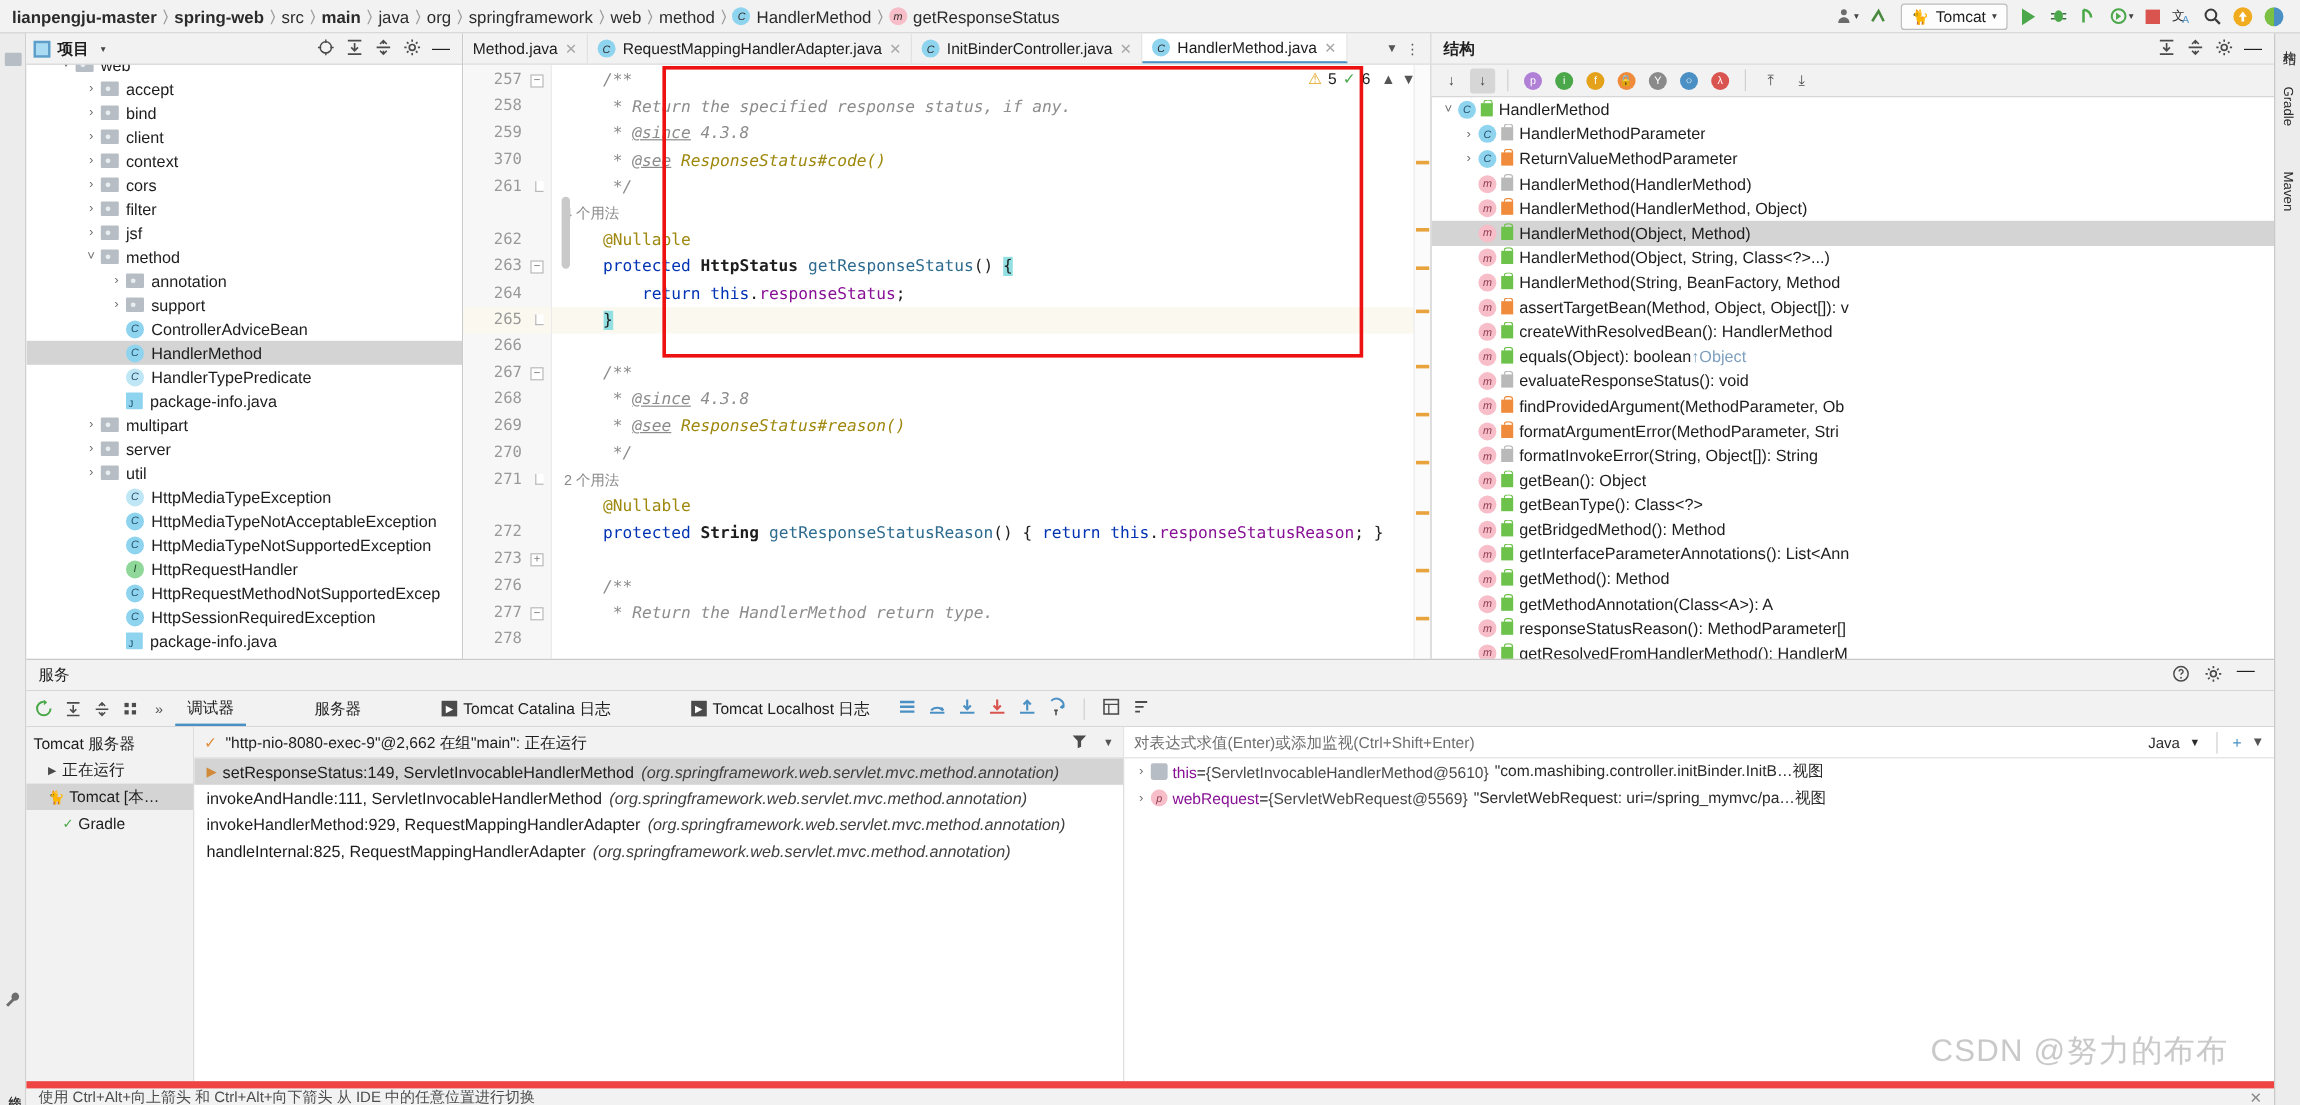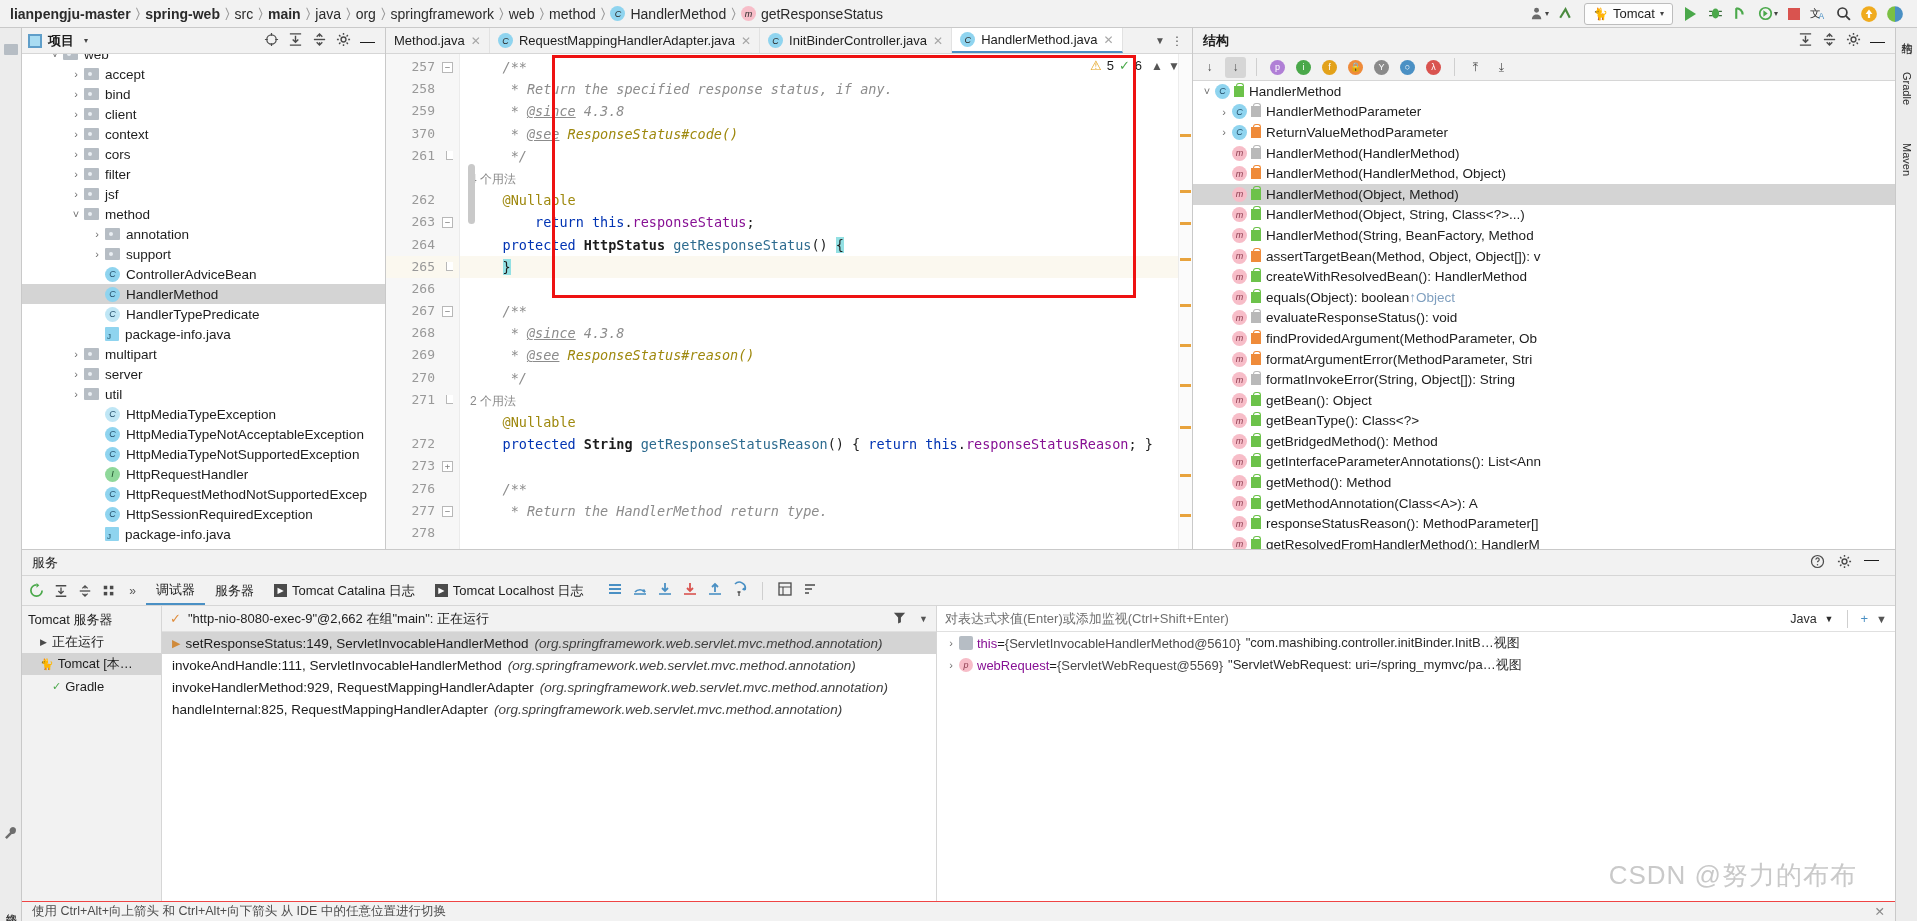--- a/index.html
+++ b/index.html
@@ -241,21 +241,21 @@
     height: 26px; display: flex; align-items: center; background: #fff;
     border-bottom: 1px solid #e0e0e0; padding: 0 8px; font-size: 13px; color:#6f6f6f;
   }
   .watch-head .r { margin-left:auto; display:flex; gap:8px; align-items:center; color:#2b2b2b; }
   .wrow { display: flex; align-items: center; height: 22px; font-size: 13px; padding-left: 6px; white-space: nowrap;}
   .eq-ic { width:14px;height:14px;flex:none;margin-right:4px; }
   .str-val { color: #067d17; }
   .svc-status {
     position: absolute; left: 0; bottom: 0; width: 1873px; height: 20px;
     display: flex; align-items: center; padding: 0 10px; font-size: 12.5px; color: #4d4d4d;
-    background: #f2f2f2; border-top: 1px solid #ef4444;
+    background: #f2f2f2; border-top: 6px solid #ef4444;
   }
   .svc-status .x { margin-left: auto; color: #8a8a8a; }
   .watermark {
     position: absolute; right: 60px; bottom: 28px; font-size: 26px;
     color: #c9c9c9; letter-spacing: 1px; pointer-events: none;
   }
 </style>
 </head>
 <body>
 
@@ -612,22 +612,22 @@
         </div>
       <div class="code" id="code">
         <div class="red-box"></div>
       <div class="cline"><span>    </span><span class="cmt">/**</span></div>
           <div class="cline"><span class="cmt">     * Return the specified response status, if any.</span></div>
           <div class="cline"><span class="cmt">     * </span><span class="cmt-tag">@since</span><span class="cmt"> 4.3.8</span></div>
           <div class="cline"><span class="cmt">     * </span><span class="cmt-tag">@see</span><span class="cmt"> </span><span class="cmt-ref">ResponseStatus#code()</span></div>
           <div class="cline"><span class="cmt">     */</span></div>
           <div class="cline"><span class="usages">4 个用法</span></div>
           <div class="cline"><span>    </span><span class="anno">@Nullable</span></div>
+          <div class="cline"><span>    </span><span class="kw">protected</span><span> </span><span class="type">HttpStatus</span><span> </span><span class="mth">getResponseStatus</span><span>() </span><span class="brace-hl">{</span></div>
           <div class="cline"><span>        </span><span class="kw">return</span><span> </span><span class="kw">this</span><span>.</span><span class="fld">responseStatus</span><span>;</span></div>
-          <div class="cline"><span>    </span><span class="kw">protected</span><span> </span><span class="type">HttpStatus</span><span> </span><span class="mth">getResponseStatus</span><span>() </span><span class="brace-hl">{</span></div>
           <div class="cline cur"><span>    </span><span class="brace-hl">}</span></div>
           <div class="cline"></div>
           <div class="cline"><span>    </span><span class="cmt">/**</span></div>
           <div class="cline"><span class="cmt">     * </span><span class="cmt-tag">@since</span><span class="cmt"> 4.3.8</span></div>
           <div class="cline"><span class="cmt">     * </span><span class="cmt-tag">@see</span><span class="cmt"> </span><span class="cmt-ref">ResponseStatus#reason()</span></div>
           <div class="cline"><span class="cmt">     */</span></div>
           <div class="cline"><span class="usages">2 个用法</span></div>
           <div class="cline"><span>    </span><span class="anno">@Nullable</span></div>
           <div class="cline"><span>    </span><span class="kw">protected</span><span> </span><span class="type">String</span><span> </span><span class="mth">getResponseStatusReason</span><span>() { </span><span class="kw">return</span><span> </span><span class="kw">this</span><span>.</span><span class="fld">responseStatusReason</span><span>; }</span></div>
           <div class="cline"></div>
@@ -910,21 +910,21 @@
       </span>
       <span class="tbtn">
         <svg width="14" height="14" viewBox="0 0 16 16">
             <rect x="2" y="2" width="4" height="4" fill="#4b4b4b"></rect>
             <rect x="9" y="2" width="4" height="4" fill="#4b4b4b"></rect>
             <rect x="2" y="9" width="4" height="4" fill="#4b4b4b"></rect>
             <rect x="9" y="9" width="4" height="4" fill="#4b4b4b"></rect>
           </svg>
       </span>
       <span class="tbtn" style="color:#555;">»</span>
-      <div id="svc-tabs" style="display:flex;align-items:flex-end;">
+      <div id="svc-tabs" style="display:flex;align-items:flex-end;gap:47px;">
           <div class="svc-tab active">
             <span>调试器</span>
           </div>
           <div class="svc-tab">
             <span>服务器</span>
           </div>
           <div class="svc-tab">
             <span class="pl" style="display: inline-flex; align-items: center; justify-content: center; width: 13px; height: 13px; background: rgb(75, 75, 75); color: rgb(255, 255, 255); font-size: 8px; margin-right: 5px;">▶</span>
             <span>Tomcat Catalina 日志</span>
           </div>

